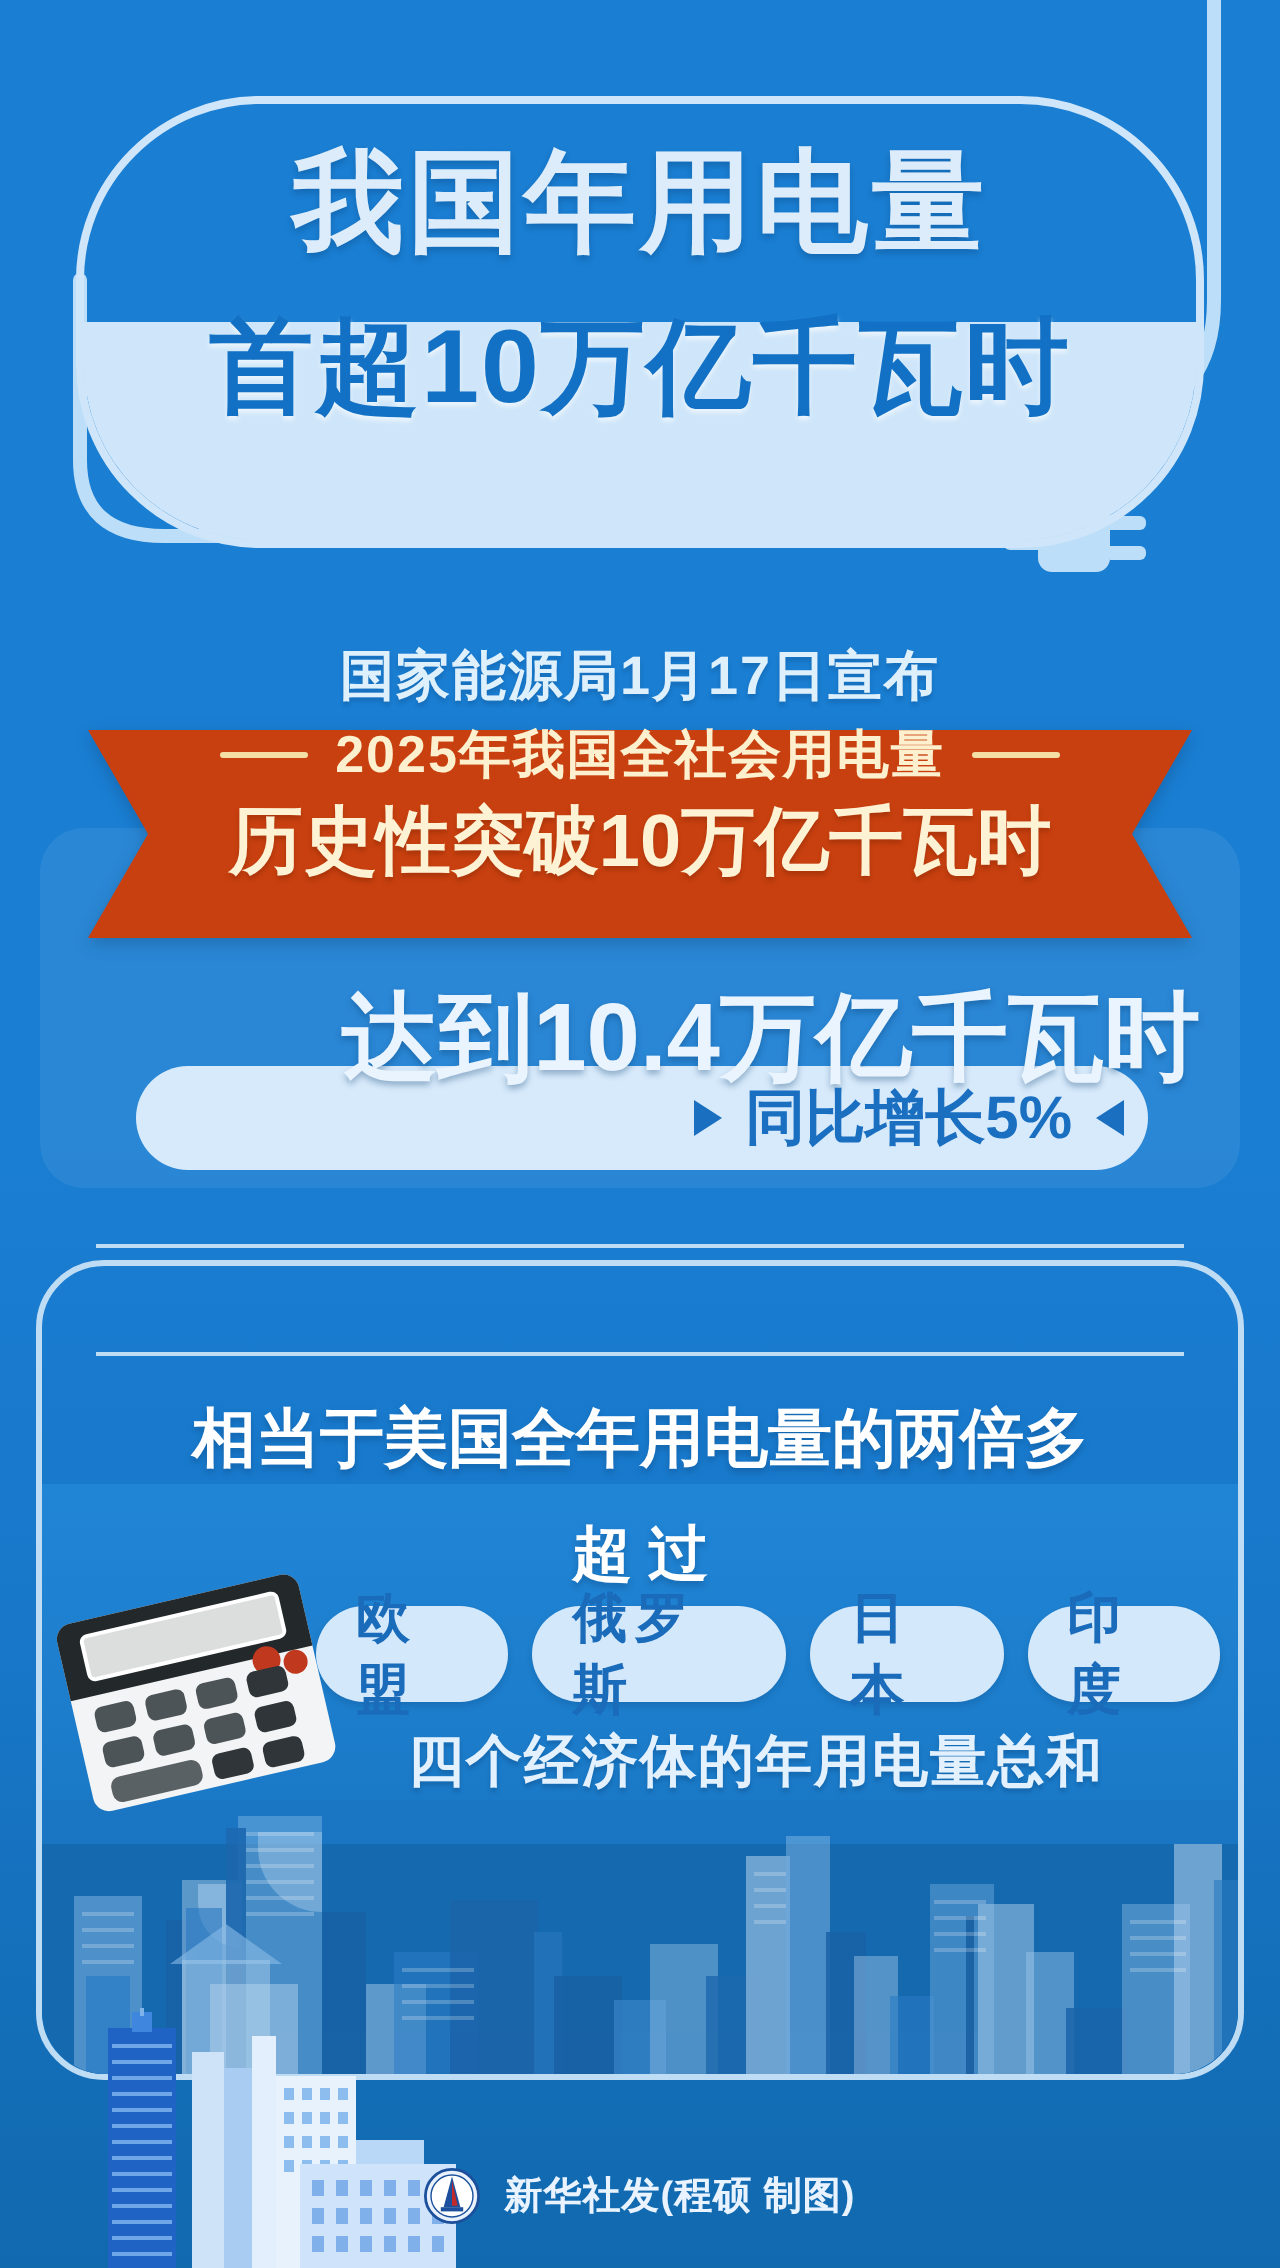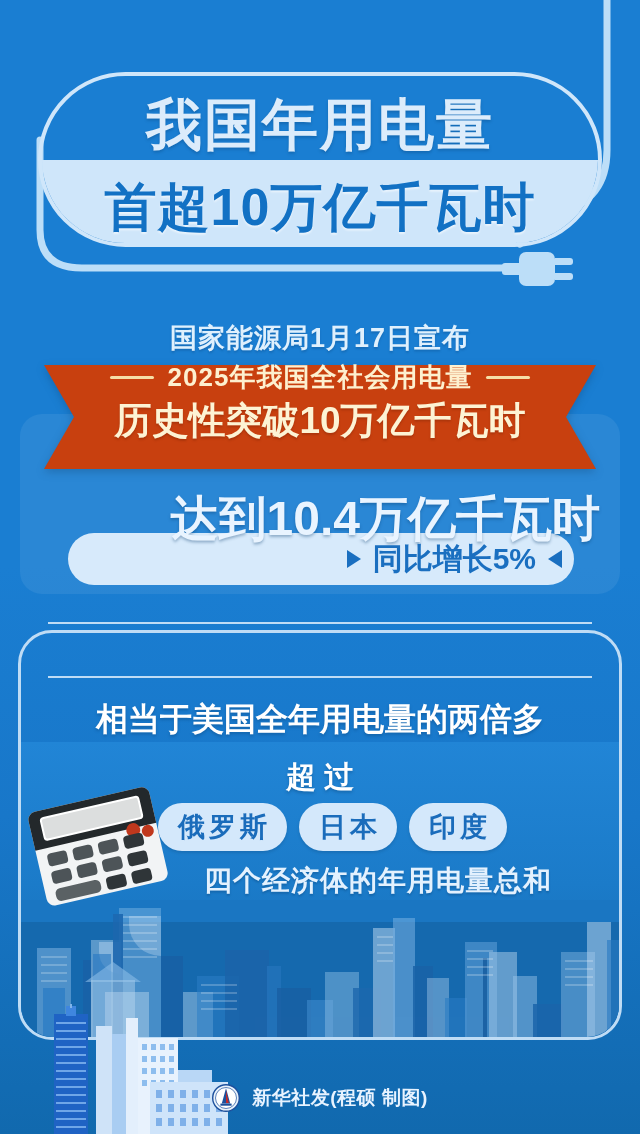--- a/index.html
+++ b/index.html
@@ -21,26 +21,25 @@
   .plug::before, .plug::after{
     content:""; position:absolute; left:36px; width:18px; height:7px; background:#bcdef8; border-radius:0 3px 3px 0;
   }
   .plug::before{ top:6px; }
   .plug::after{ top:21px; }
   .plug-neck{ position:absolute; left:502px; top:263px; width:20px; height:12px; background:#bcdef8; border-radius:3px; z-index:4;}
 
   
   .headline{
     position:absolute; left:38px; top:48px;
-    width:564px; height:175px;
+    width:564px; height:226px;
     border:4px solid #cfe6fa;
     border-radius:92px;
     z-index:5;
     overflow:hidden;
-    margin-top:24px;
   }
   .headline .hl-bottom{
     position:absolute; left:0; right:0; bottom:0; height:50%;
     background:#cfe6fa;
   }
   .hl-line1{
     position:absolute; left:0; right:0; top:8px; height:83px;
     display:flex; align-items:center; justify-content:center;
     color:#dcecfb; font-size:56px; font-weight:bold; letter-spacing:2px;
     text-shadow:0 2px 3px rgba(8,60,110,.30);
@@ -290,20 +289,21 @@
 
   <div class="lower-band"></div>
   <div class="lower-panel"></div>
   <div class="lp-rule top"></div>
   <div class="lp-rule bot"></div>
 
   <div class="compare">相当于美国全年用电量的两倍多</div>
   <div class="exceed">超过</div>
 
   <div class="pills">
+    <div class="cpill">欧盟</div>
     <div class="cpill">俄罗斯</div>
     <div class="cpill">日本</div>
     <div class="cpill">印度</div>
   </div>
 
   <div class="sumline">四个经济体的年用电量总和</div>
 
   <svg class="calc" viewBox="0 0 160 120">
     <g transform="rotate(-13 80 60)">
       <rect x="16" y="12" width="124" height="96" rx="8" fill="#f2f4f5"></rect>

